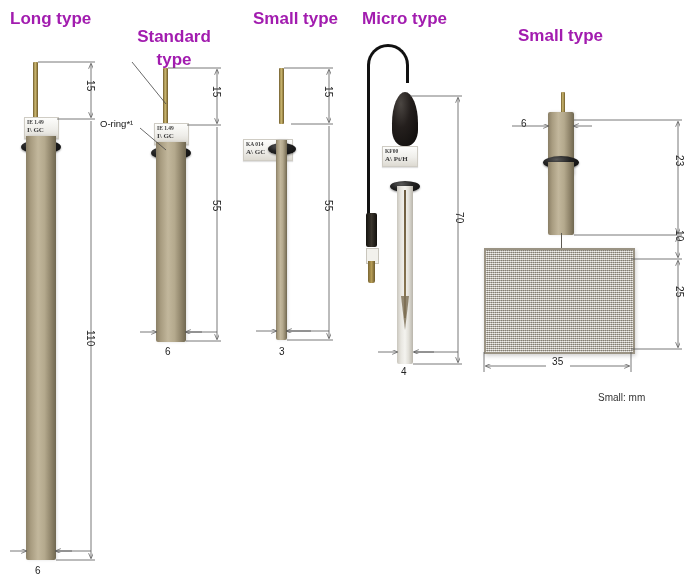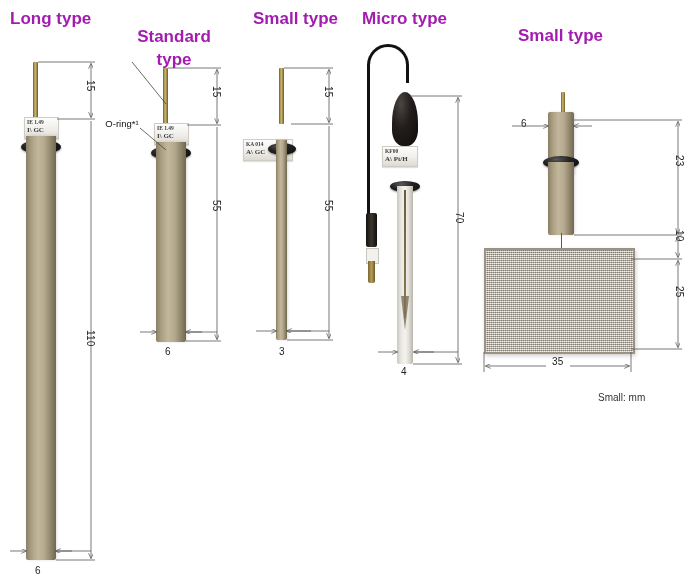--- a/index.html
+++ b/index.html
@@ -229,21 +229,21 @@
   <div class="plug-white" style="left:366px; top:248px; width:11px; height:14px;"></div>
   <div class="plug-pin" style="left:368px; top:261px; width:7px; height:22px;"></div>
 
   <div class="brass-rod" style="left:561px; top:92px; width:4px; height:22px;"></div>
   <div class="body-rod cap-top" style="left:548px; top:112px; width:26px; height:63px;"></div>
   <div class="oring" style="left:543px; top:156px; width:36px; height:13px;"></div>
   <div class="body-rod cap-bot" style="left:548px; top:162px; width:26px; height:73px;"></div>
   <div class="gauze-wire" style="left:561px; top:233px; height:26px;"></div>
   <div class="gauze" style="left:484px; top:248px; width:147px; height:102px;"></div>
 
-  <div class="callout" style="left:100px; top:118px; width:44px; text-align:center;">O-ring*¹</div>
+  <div class="callout" style="left:100px; top:118px; width:44px; text-align:left;">O-ring*¹</div>
 
   <div class="dim vert" style="left:96px; top:80px;">15</div>
   <div class="dim vert" style="left:96px; top:330px;">110</div>
   <div class="dim" style="left:35px; top:565px;">6</div>
 
   <div class="dim vert" style="left:222px; top:86px;">15</div>
   <div class="dim vert" style="left:222px; top:200px;">55</div>
   <div class="dim" style="left:165px; top:346px;">6</div>
 
   <div class="dim vert" style="left:334px; top:86px;">15</div>

